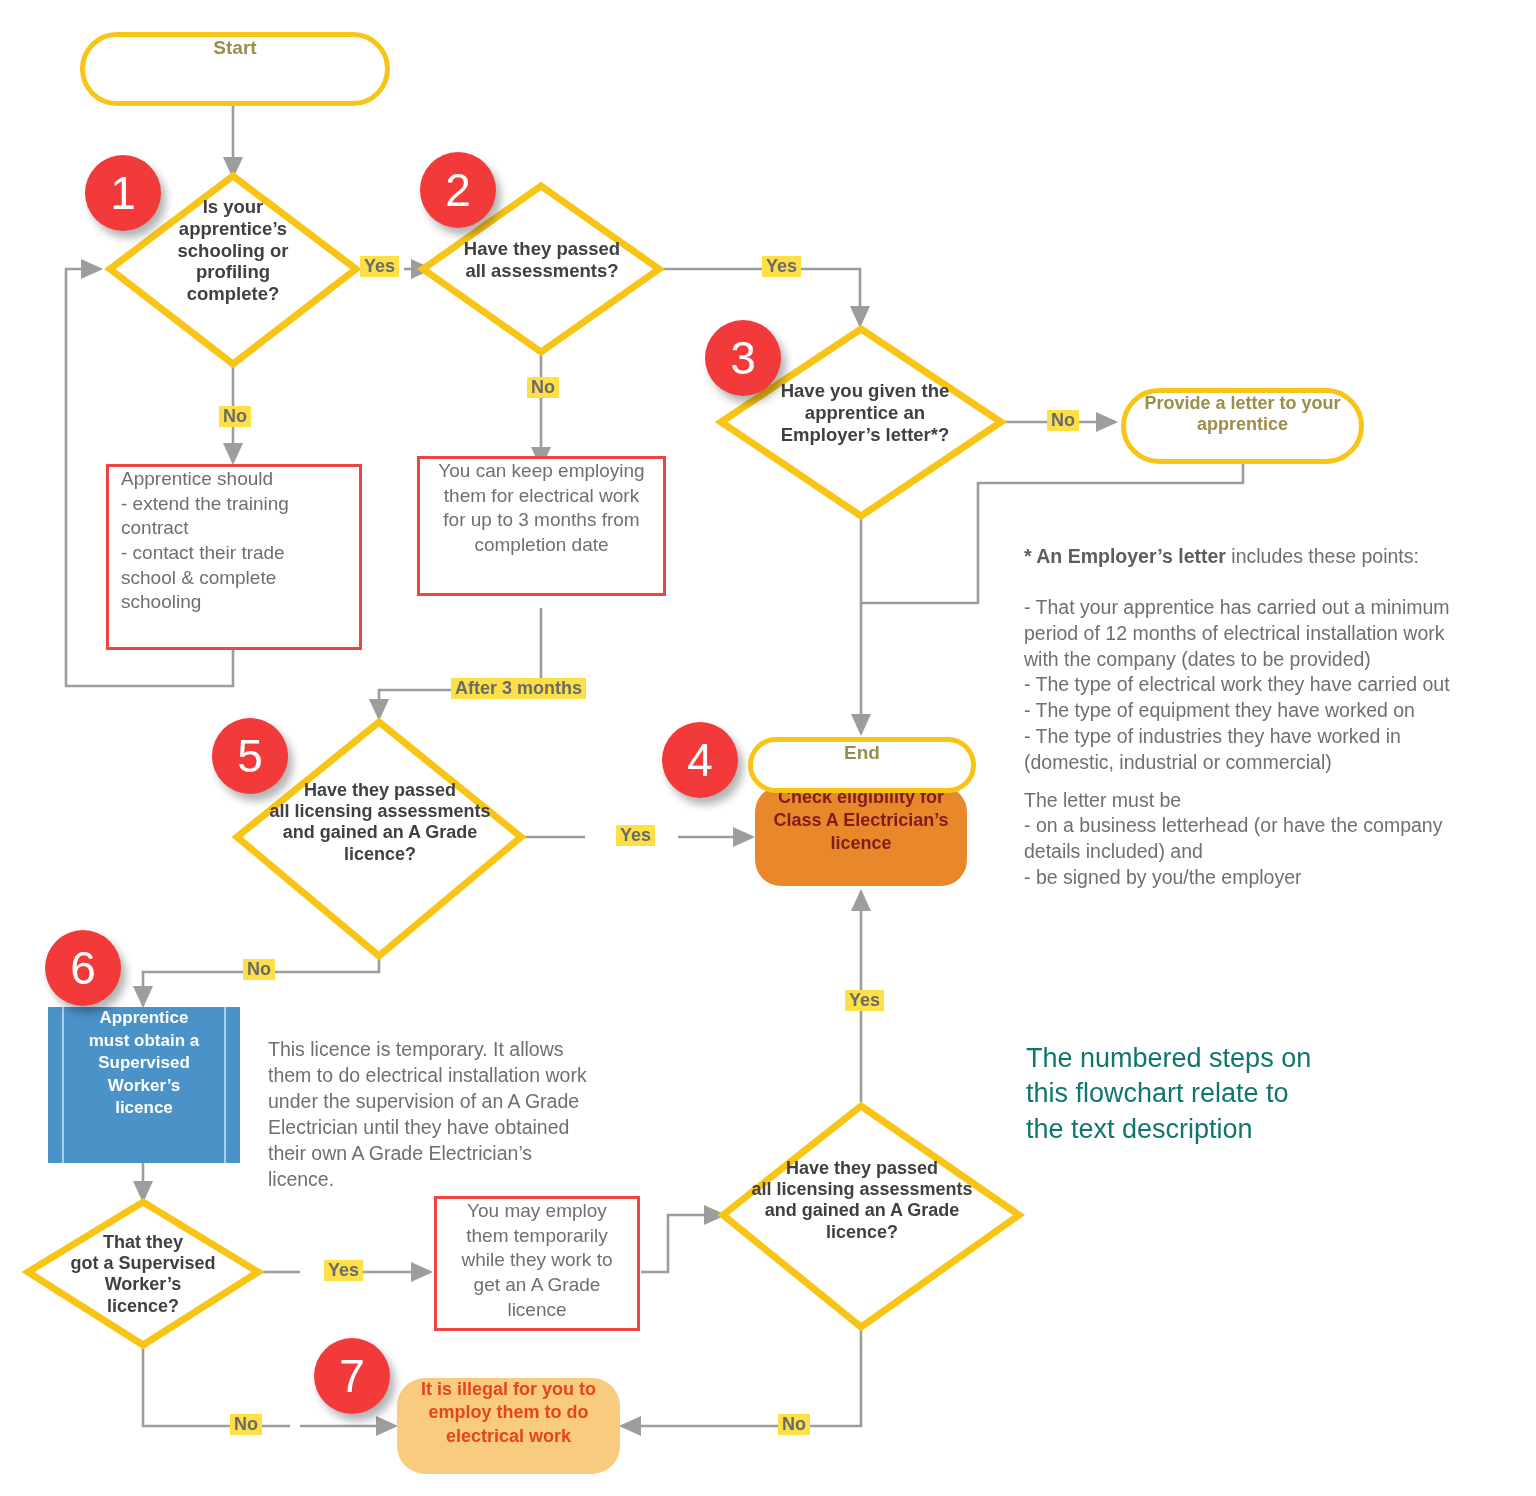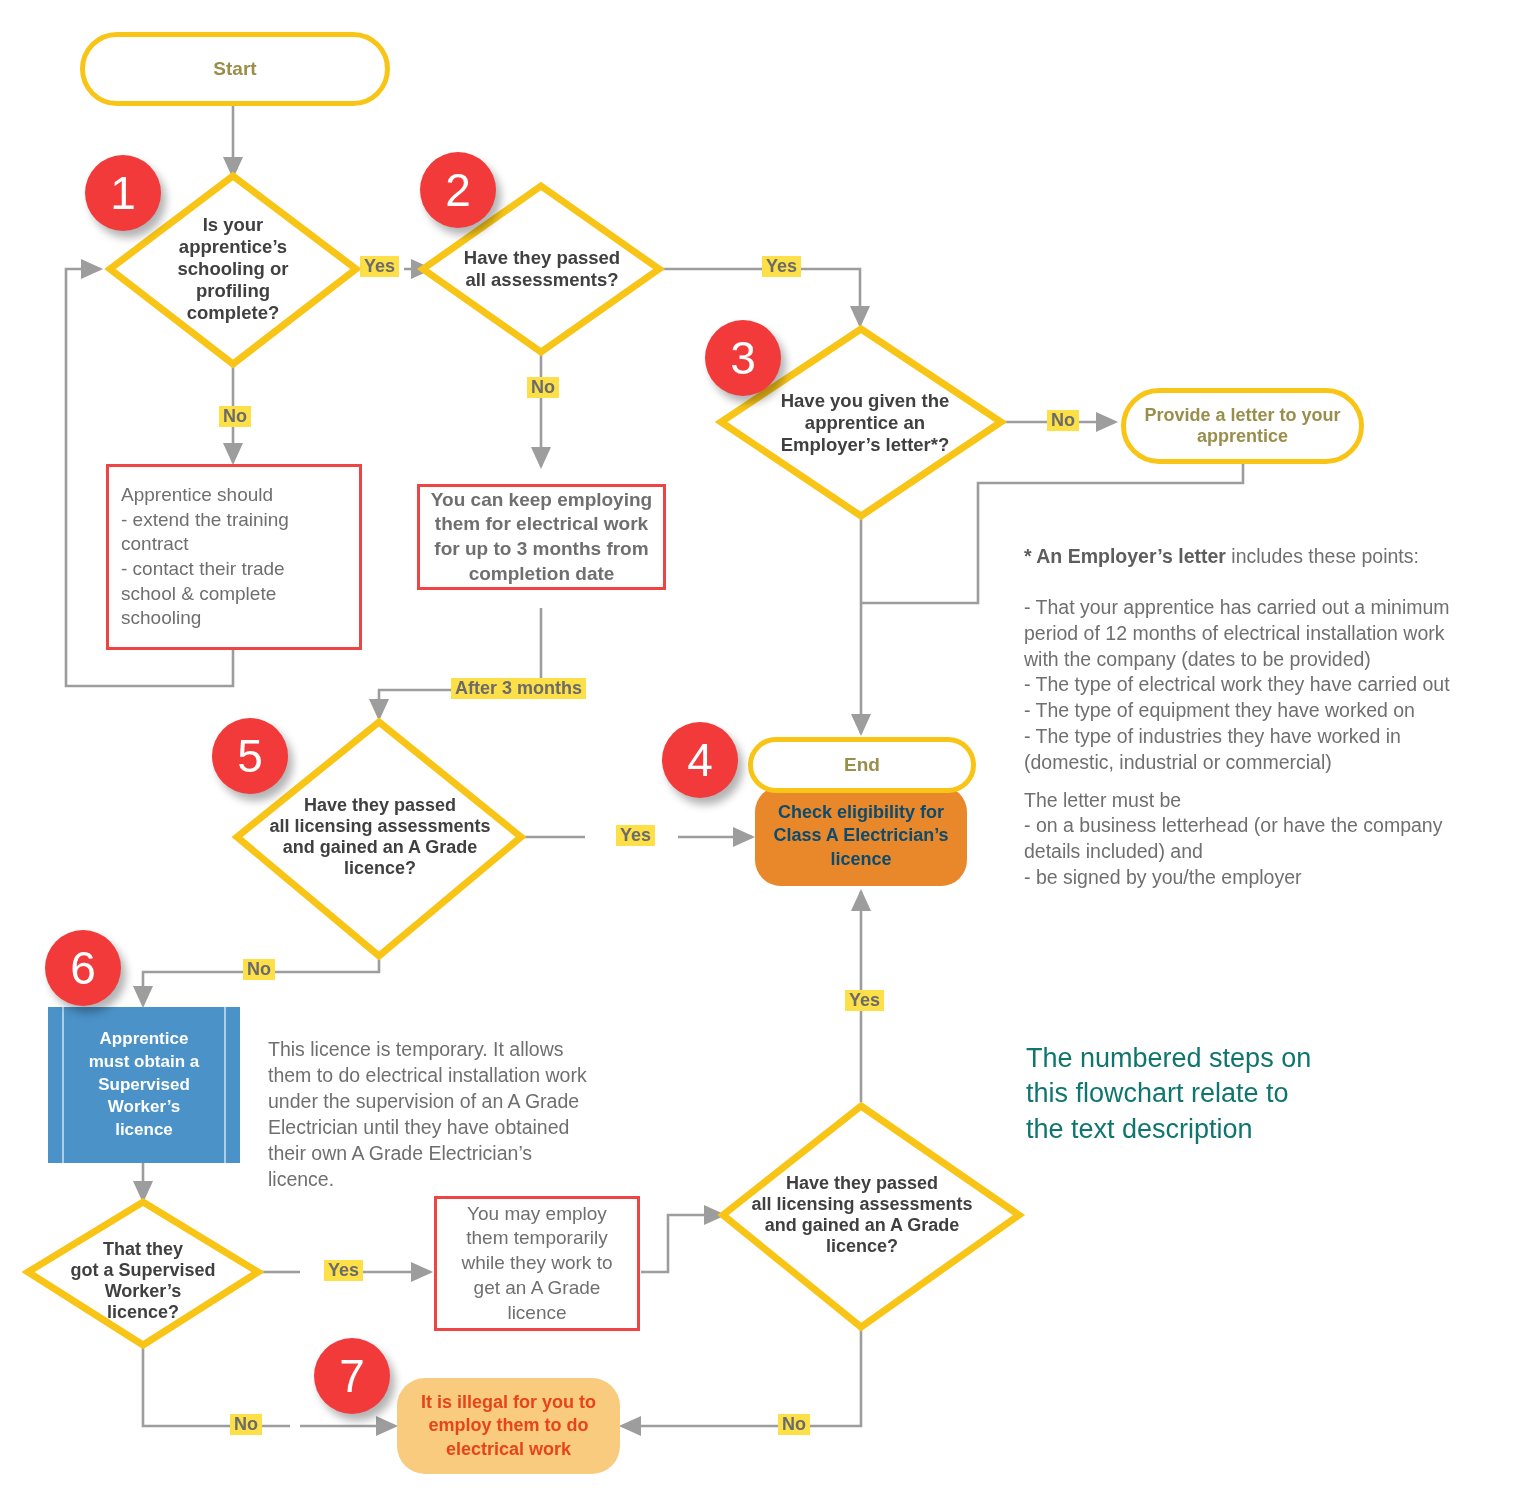--- a/index.html
+++ b/index.html
@@ -1,34 +1,34 @@
 <!DOCTYPE html>
 <html><head>
 <meta charset="utf-8">
 <style>
   html,body{margin:0;padding:0;background:#ffffff;}
   body{font-family:"Liberation Sans",sans-serif;}
   #stage{position:relative;width:1536px;height:1496px;background:#fff;overflow:hidden;}
   svg.layer{position:absolute;left:0;top:0;width:1536px;height:1496px;pointer-events:none;}
 
-  .node{position:absolute;box-sizing:border-box;display:flex;align-items:center;justify-content:center;text-align:center;}
+  .node{position:absolute;box-sizing:border-box;display:flex;justify-content:center;text-align:center;}
   .node .txt{display:block;width:100%;padding:0 6px;box-sizing:border-box;}
 
   
   .term{border:5px solid #F8C517;border-radius:38px;background:#fff;color:#9a8e4b;
         font-size:19px;font-weight:600;}
   
   .diamond{color:#404040;font-size:18.5px;font-weight:600;line-height:1.18;}
   .diamond .txt{position:relative;z-index:3;}
   
   .pbox{border:3px solid #ef4444;background:#fff;color:#6f6f6f;font-size:19px;line-height:1.3;}
   .pbox .txt{text-align:center;}
   .pbox.left-align .txt{text-align:left;padding:0 12px;}
   
-  .orangebox{background:#E8882B;border-radius:26px;color:#0c4a6e;font-size:18px;font-weight:600;line-height:1.28;}
+  .orangebox{background:#E8882B;border-radius:26px;color:#7f1d1d;font-size:18px;font-weight:600;line-height:1.28;}
   
   .lorangebox{background:#F8CB7F;border-radius:28px;color:#E8441A;font-size:18px;font-weight:600;line-height:1.3;}
   
   .bluebox{background:#4B92C9;color:#ffffff;font-size:17px;font-weight:600;line-height:1.33;}
   .bluebox:before,.bluebox:after{content:"";position:absolute;top:0;bottom:0;width:2px;background:rgba(255,255,255,.55);}
   .bluebox:before{left:14px;}
   .bluebox:after{right:14px;}
 
   
   .badge{position:absolute;width:76px;height:76px;border-radius:50%;background:#F23A3A;
@@ -148,21 +148,21 @@
 
   <div class="node pbox left-align" style="left:106px;top:464px;width:256px;height:186px;white-space:pre-line;">
     <span class="txt">Apprentice should
 - extend the training
 contract
 - contact their trade
 school &amp; complete
 schooling</span>
   </div>
 
-  <div class="node pbox" style="left:417px;top:484px;width:249px;height:106px;white-space:pre-line;font-weight:bold;">
+  <div class="node pbox" style="left:417px;top:456px;width:249px;height:140px;white-space:pre-line;">
     <span class="txt">You can keep employing
 them for electrical work
 for up to 3 months from
 completion date</span>
   </div>
 
   <div class="node term" style="left:1121px;top:388px;width:243px;height:76px;font-size:18px;font-weight:600;white-space:pre-line;">
     <span class="txt">Provide a letter to your
 apprentice</span>
   </div>

